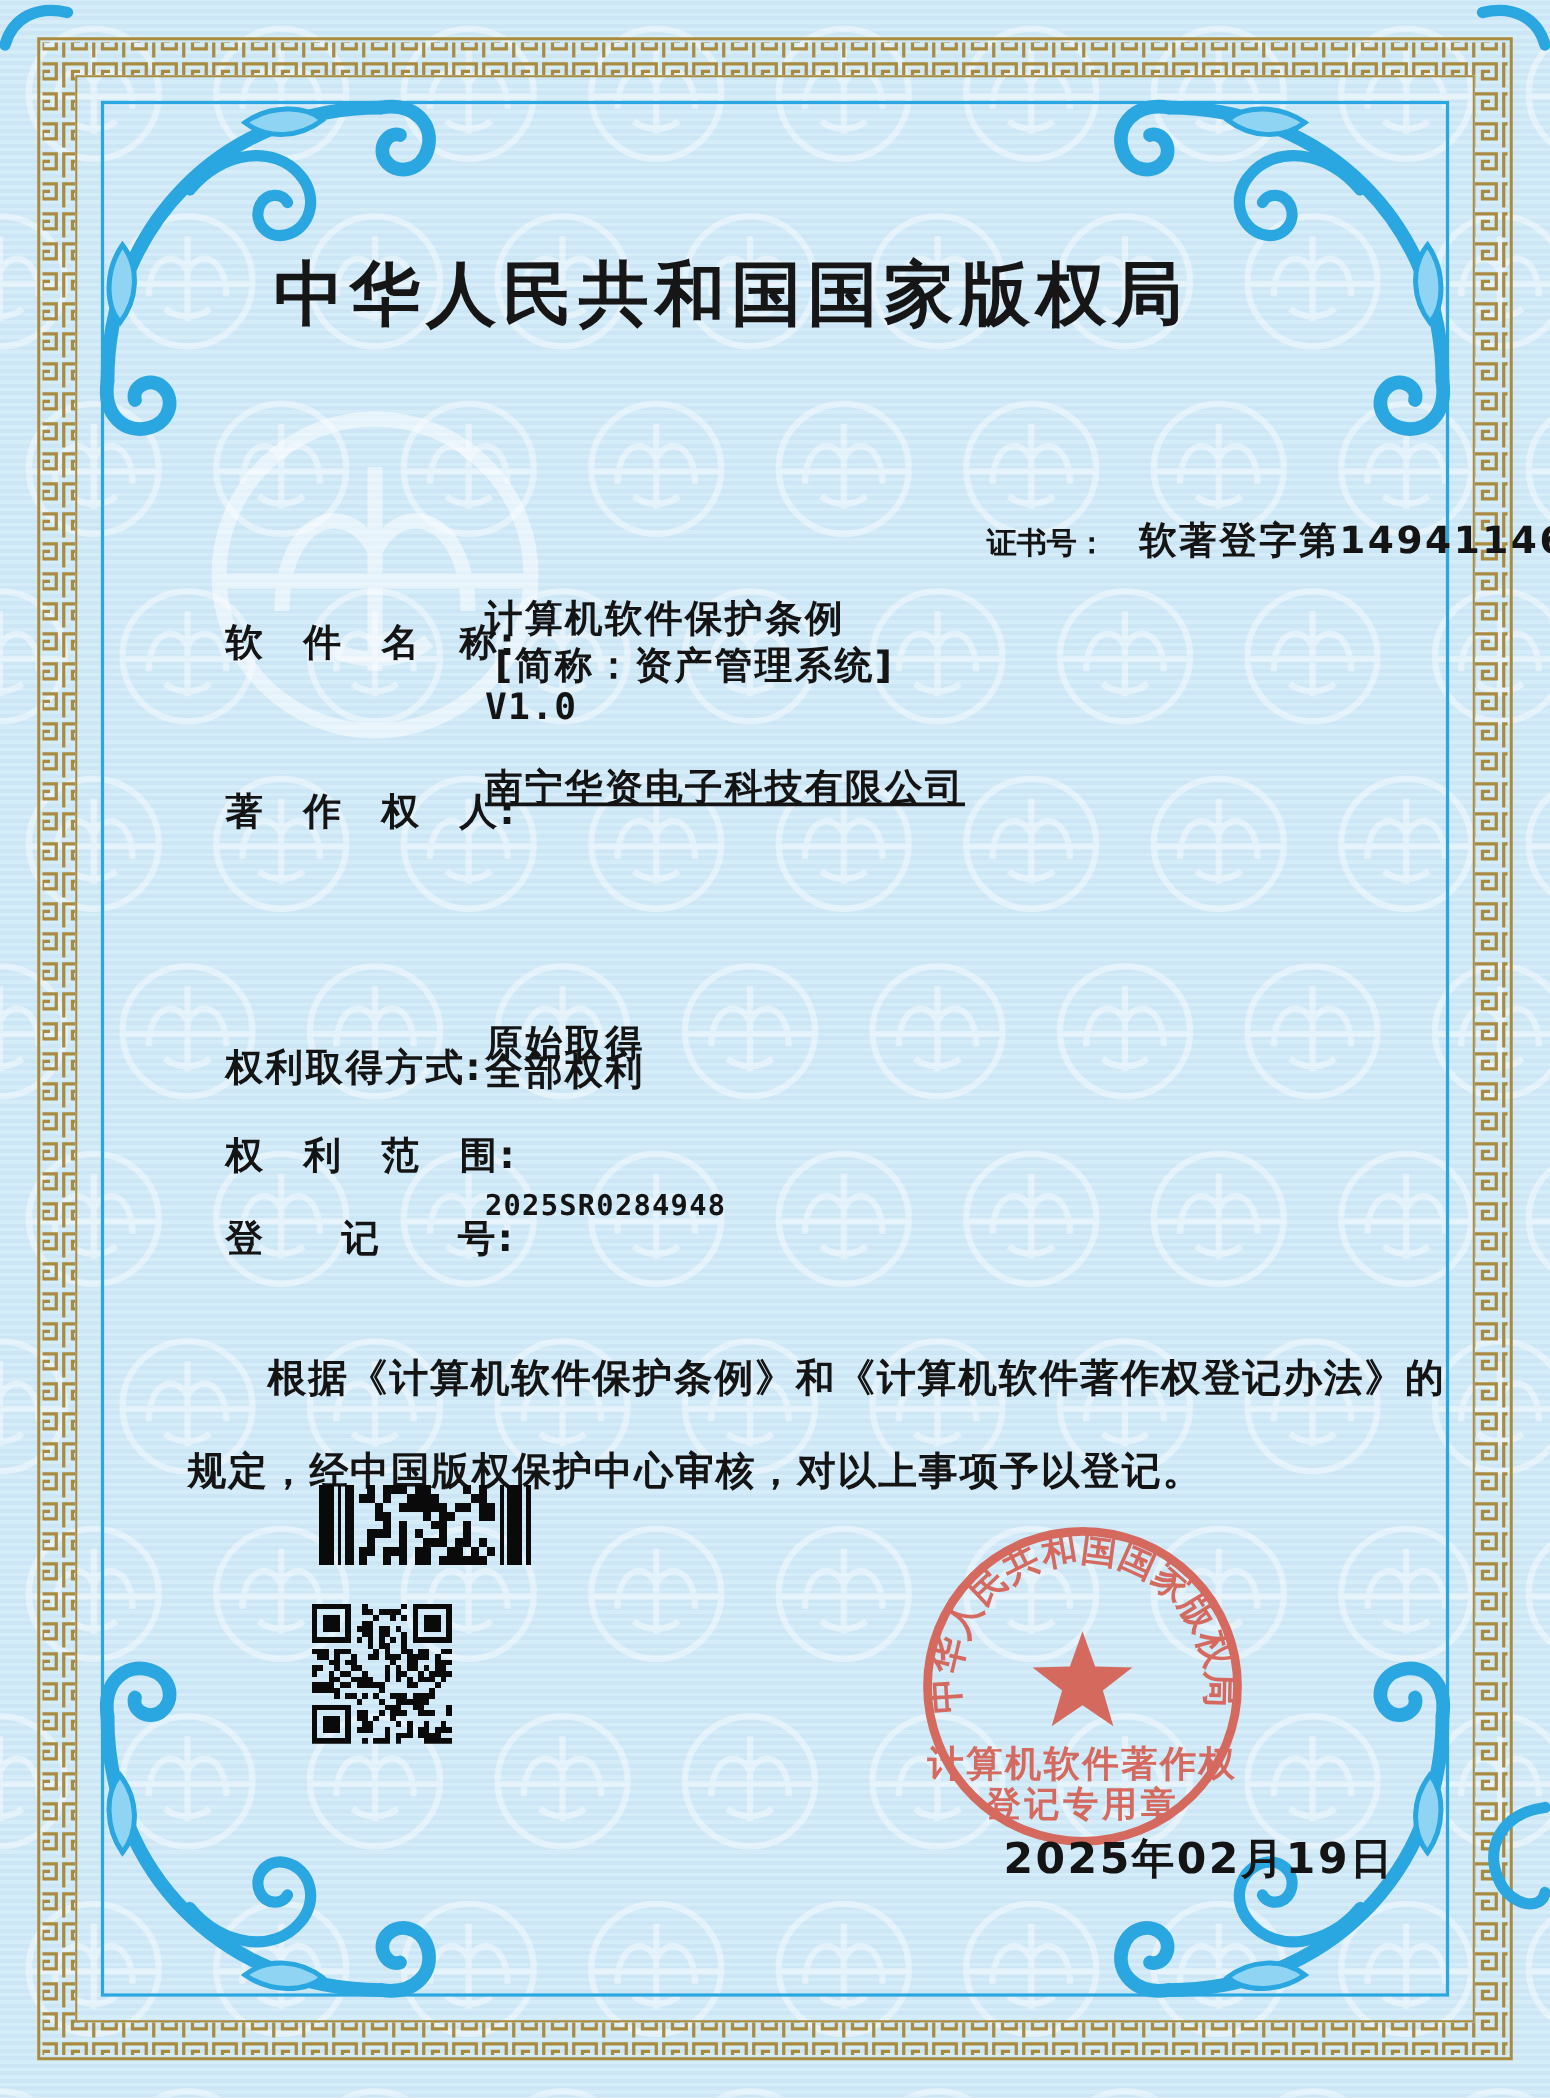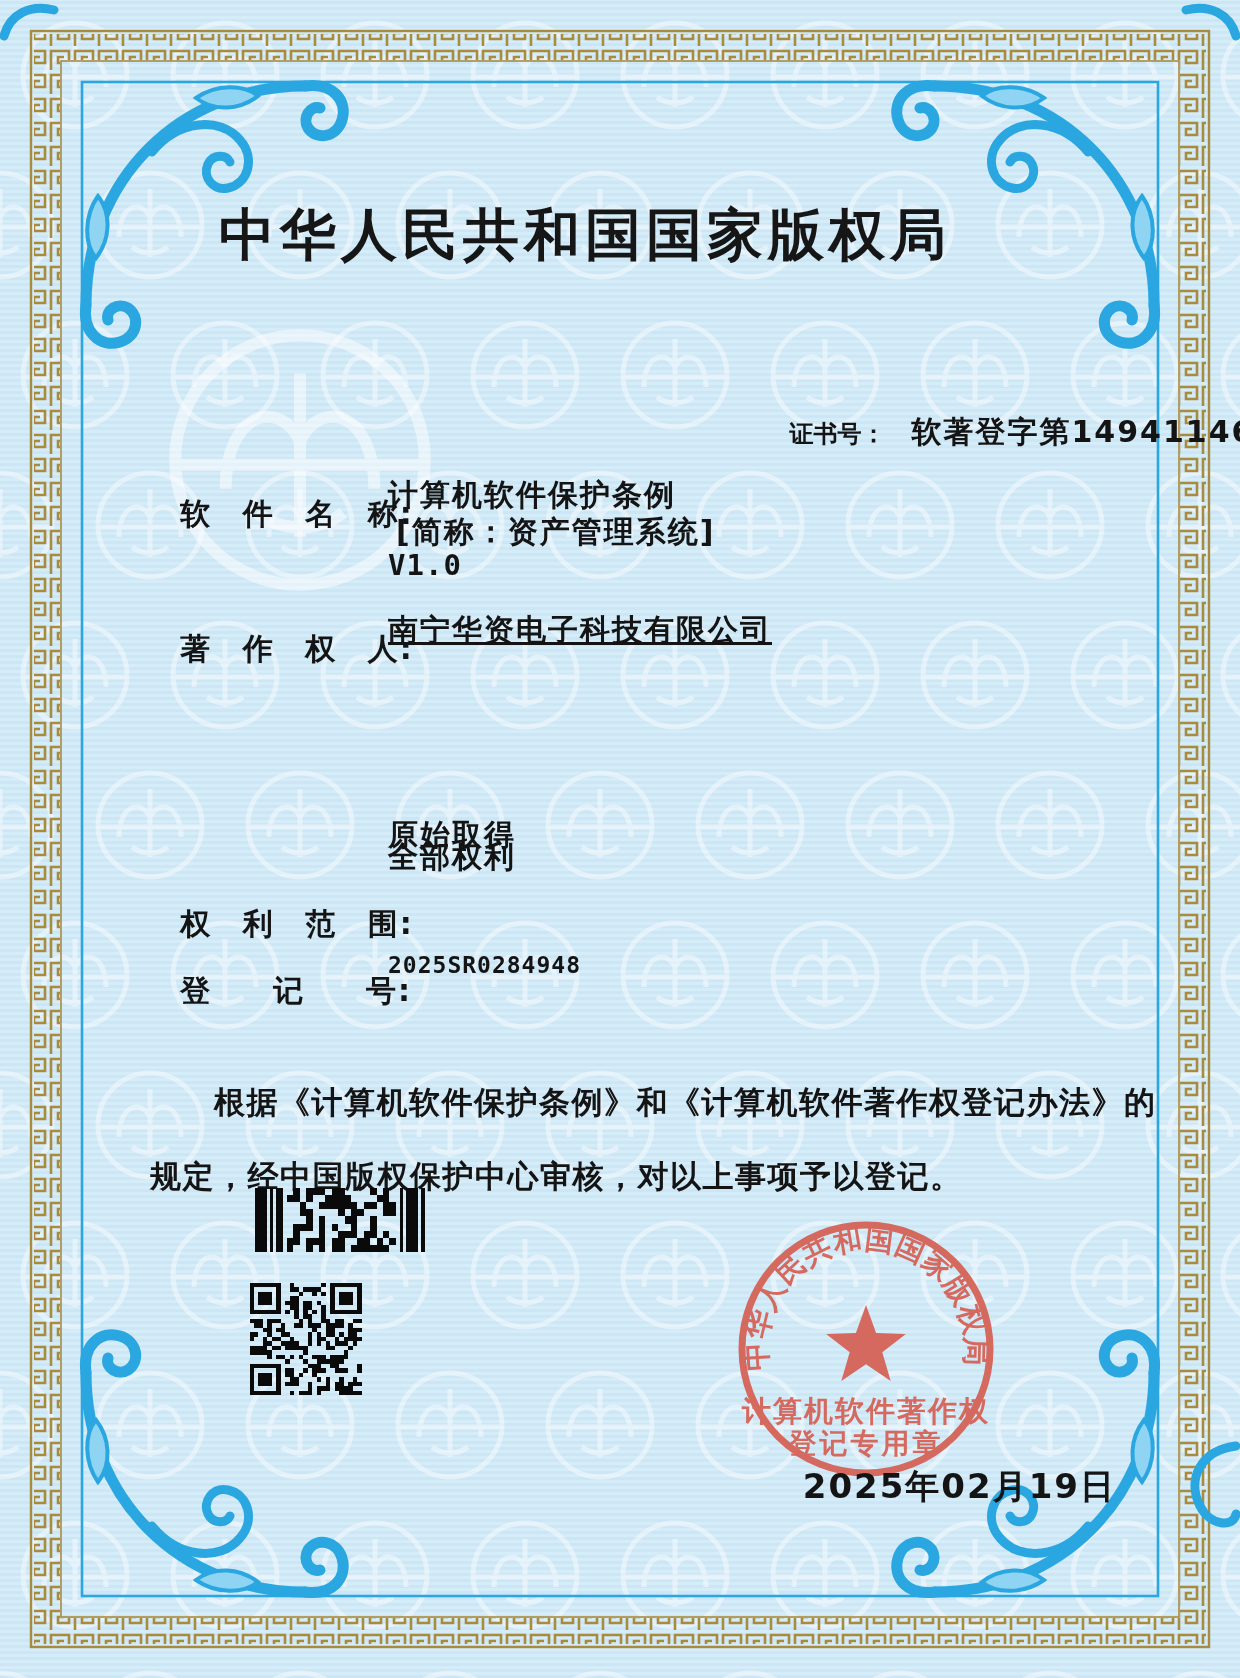--- a/index.html
+++ b/index.html
@@ -101,20 +101,23 @@
   </div>
   <div class="layer val" style="top:475px;left:388px;">计算机软件保护条例</div>
   <div class="layer val" style="top:512px;left:382px;margin-left:14px;">[简称：资产管理系统]</div>
   <div class="layer val mono" style="top:548px;left:388px;font-size:29px;">V1.0</div>
 
   <div class="layer row" style="top:610px;left:160px;">
     <span class="lbl">著 作 权 人:</span>
   </div>
   <div class="layer val" style="top:610px;left:388px;text-decoration:underline;">南宁华资电子科技有限公司</div>
 
+  <div class="layer row" style="top:815px;left:160px;">
+    <span class="lbl" style="word-spacing:0;">权利取得方式:</span>
+  </div>
   <div class="layer val" style="top:815px;left:388px;text-align:right;">原始取得</div>
 
   <div class="layer row" style="top:885px;left:160px;">
     <span class="lbl">权 利 范 围:</span>
   </div>
   <div class="layer val" style="top:837px;left:388px;">全部权利</div>
 
   <div class="layer row" style="top:952px;left:160px;">
     <span class="lbl">登  记  号:</span>
   </div>

